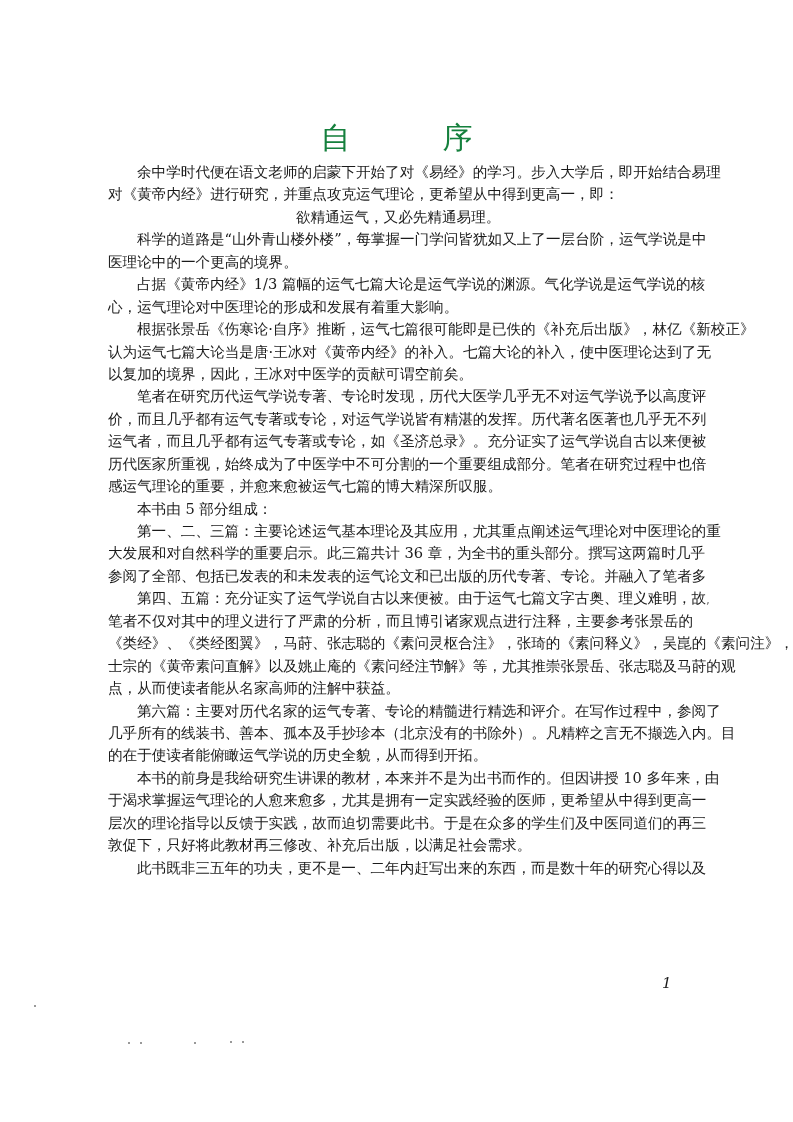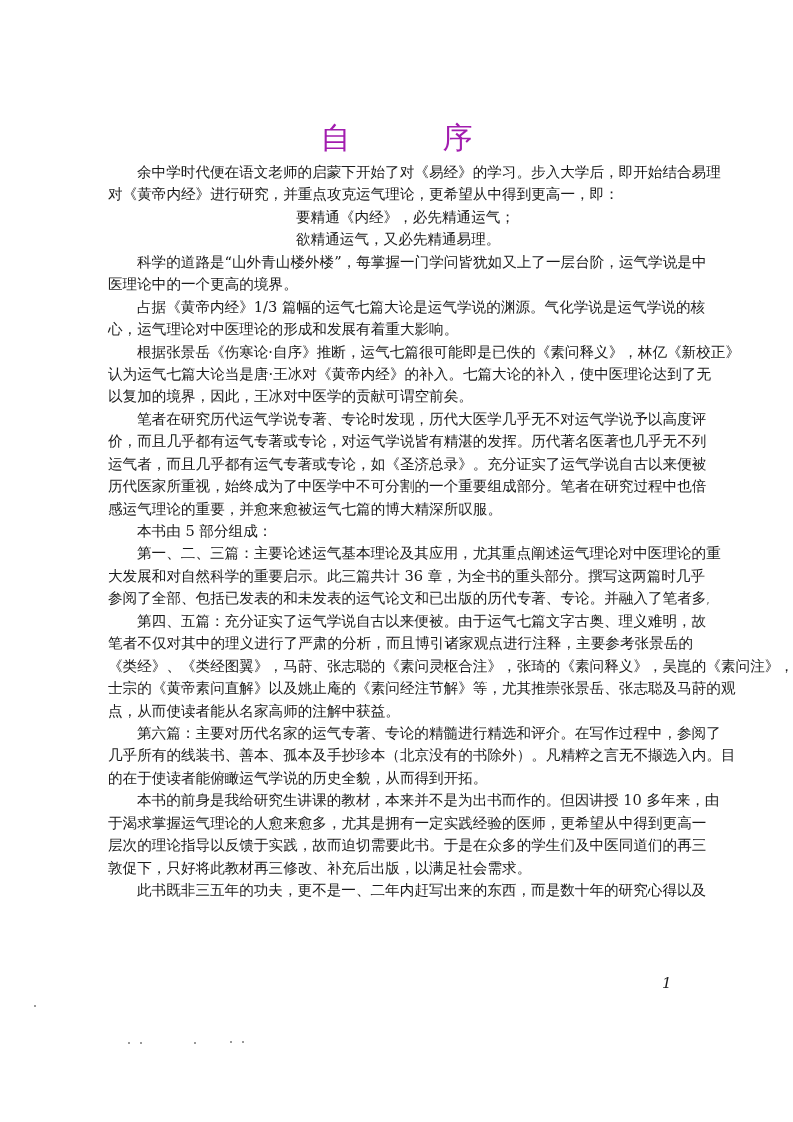--- a/index.html
+++ b/index.html
@@ -1,20 +1,20 @@
 <!DOCTYPE html>
 <html><head>
 <meta charset="utf-8">
 <style>
   html, body { margin: 0; padding: 0; background: #ffffff; }
   body { width: 793px; height: 1122px; position: relative; overflow: hidden;
          font-family: "DejaVu Serif", "Liberation Serif", serif; color: #1a1a1a; }
   .page { position: absolute; left: 0; top: 0; width: 793px; height: 1122px; }
   .title { position: absolute; top: 118px; left: 0; width: 793px; text-align: center;
-           font-size: 30px; letter-spacing: 0; color: #a21caf; }
+           font-size: 30px; letter-spacing: 0; color: #15803d; }
   .title span { display: inline-block; }
   .title .gap { width: 92px; }
   .body { position: absolute; left: 101px; top: 161px; width: 592px; }
   .line { height: 22.45px; line-height: 22.45px; font-size: 14.6px; white-space: nowrap;
           text-align: justify; text-align-last: justify; overflow: visible; margin-left: 7px; }
   .line.indent { padding-left: 29px; }
   .line.last { text-align-last: left; }
   .line.center { text-align: left; text-align-last: left; }
   .pagenum { position: absolute; left: 662px; top: 974px; font-size: 15px; font-style: italic;
              font-family: "DejaVu Serif", serif; }
@@ -25,27 +25,26 @@
 <body>
 
 <div class="page">
   <div class="title">
     <span>自</span><span class="gap"></span><span>序</span>
   </div>
 
   <div class="body" id="body">
       <div class="line indent">余中学时代便在语文老师的启蒙下开始了对《易经》的学习。步入大学后，即开始结合易理</div>
       <div class="line last">对《黄帝内经》进行研究，并重点攻克运气理论，更希望从中得到更高一，即：</div>
-      <div class="line center" style="padding-left: 188px;">要精通《内经》，必先精通运气；</div>
       <div class="line center" style="padding-left: 188px;">欲精通运气，又必先精通易理。</div>
       <div class="line indent">科学的道路是“山外青山楼外楼”，每掌握一门学问皆犹如又上了一层台阶，运气学说是中</div>
       <div class="line last">医理论中的一个更高的境界。</div>
       <div class="line indent">占据《黄帝内经》1/3 篇幅的运气七篇大论是运气学说的渊源。气化学说是运气学说的核</div>
       <div class="line last">心，运气理论对中医理论的形成和发展有着重大影响。</div>
-      <div class="line indent">根据张景岳《伤寒论·自序》推断，运气七篇很可能即是已佚的《素问释义》，林亿《新校正》</div>
+      <div class="line indent">根据张景岳《伤寒论·自序》推断，运气七篇很可能即是已佚的《补充后出版》，林亿《新校正》</div>
       <div class="line ">认为运气七篇大论当是唐·王冰对《黄帝内经》的补入。七篇大论的补入，使中医理论达到了无</div>
       <div class="line last">以复加的境界，因此，王冰对中医学的贡献可谓空前矣。</div>
       <div class="line indent">笔者在研究历代运气学说专著、专论时发现，历代大医学几乎无不对运气学说予以高度评</div>
       <div class="line ">价，而且几乎都有运气专著或专论，对运气学说皆有精湛的发挥。历代著名医著也几乎无不列</div>
       <div class="line ">运气者，而且几乎都有运气专著或专论，如《圣济总录》。充分证实了运气学说自古以来便被</div>
       <div class="line ">历代医家所重视，始终成为了中医学中不可分割的一个重要组成部分。笔者在研究过程中也倍</div>
       <div class="line last">感运气理论的重要，并愈来愈被运气七篇的博大精深所叹服。</div>
       <div class="line indent last">本书由 5 部分组成：</div>
       <div class="line indent">第一、二、三篇：主要论述运气基本理论及其应用，尤其重点阐述运气理论对中医理论的重</div>
       <div class="line ">大发展和对自然科学的重要启示。此三篇共计 36 章，为全书的重头部分。撰写这两篇时几乎</div>

